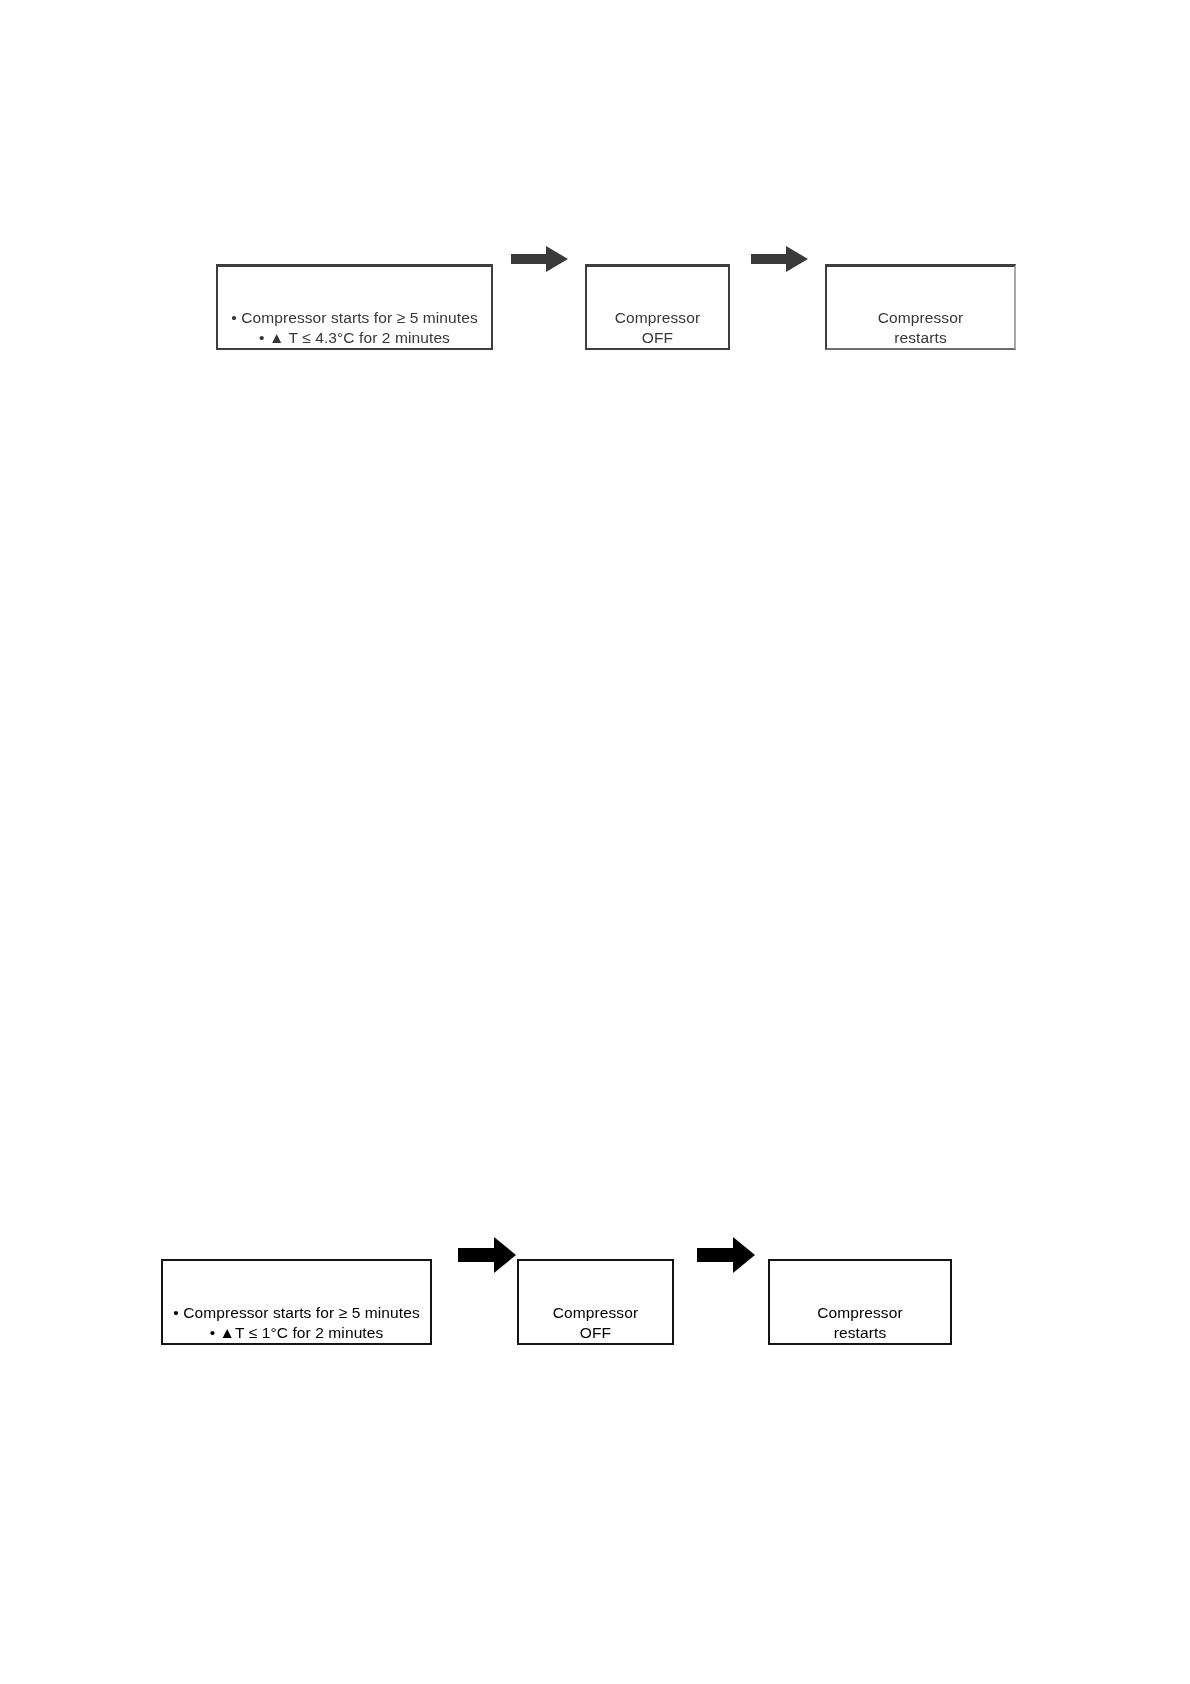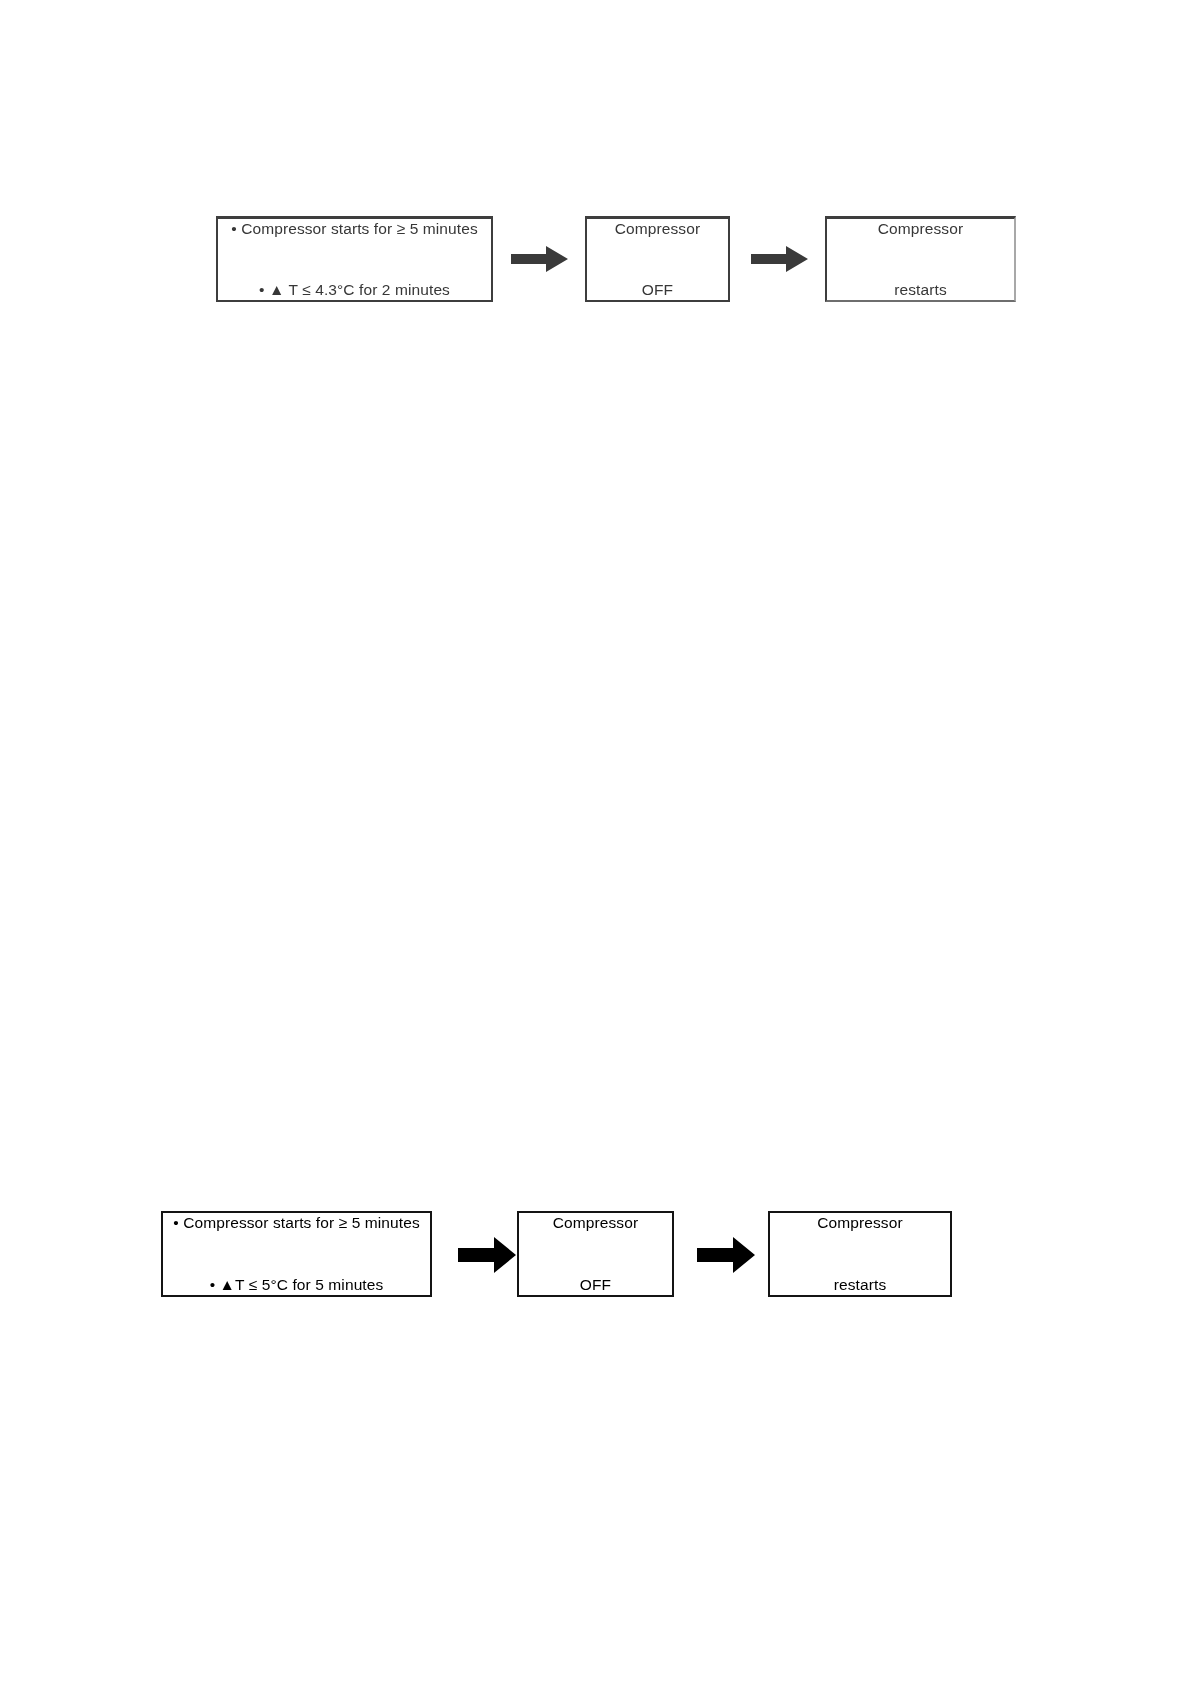--- a/index.html
+++ b/index.html
@@ -15,22 +15,23 @@
     position: absolute;
     inset: 0;
     background: #ffffff;
   }
   .flow-box {
     position: absolute;
     background: #ffffff;
     display: flex;
     flex-direction: column;
     align-items: center;
-    justify-content: space-between;
+    justify-content: flex-end;
     text-align: center;
+    margin-top: 48px;
   }
   .flow-box .line {
     font-size: 15.5px;
     line-height: 20px;
     white-space: nowrap;
     letter-spacing: 0.1px;
   }
   
   .flow-top .flow-box {
     border: 2px solid #3e3e3e;
@@ -91,21 +92,21 @@
       <div class="line">Compressor</div>
       <div class="line">restarts</div>
     </div>
 
   </div>
 
   <div class="flow-bottom">
 
     <div class="flow-box fb-box1">
       <div class="line">• Compressor starts for ≥ 5 minutes</div>
-      <div class="line">•  ▲T ≤ 5°C for 5 minutes</div>
+      <div class="line">•  ▲T ≤ 1°C for 2 minutes</div>
     </div>
 
     <span class="fb-arrow1">
       <svg width="58" height="36" viewBox="0 0 58 36">
         <polygon points="0,11 36,11 36,0 58,18 36,36 36,25 0,25" fill="#000000"></polygon>
       </svg>
     </span>
 
     <div class="flow-box fb-box2">
       <div class="line">Compressor</div>

